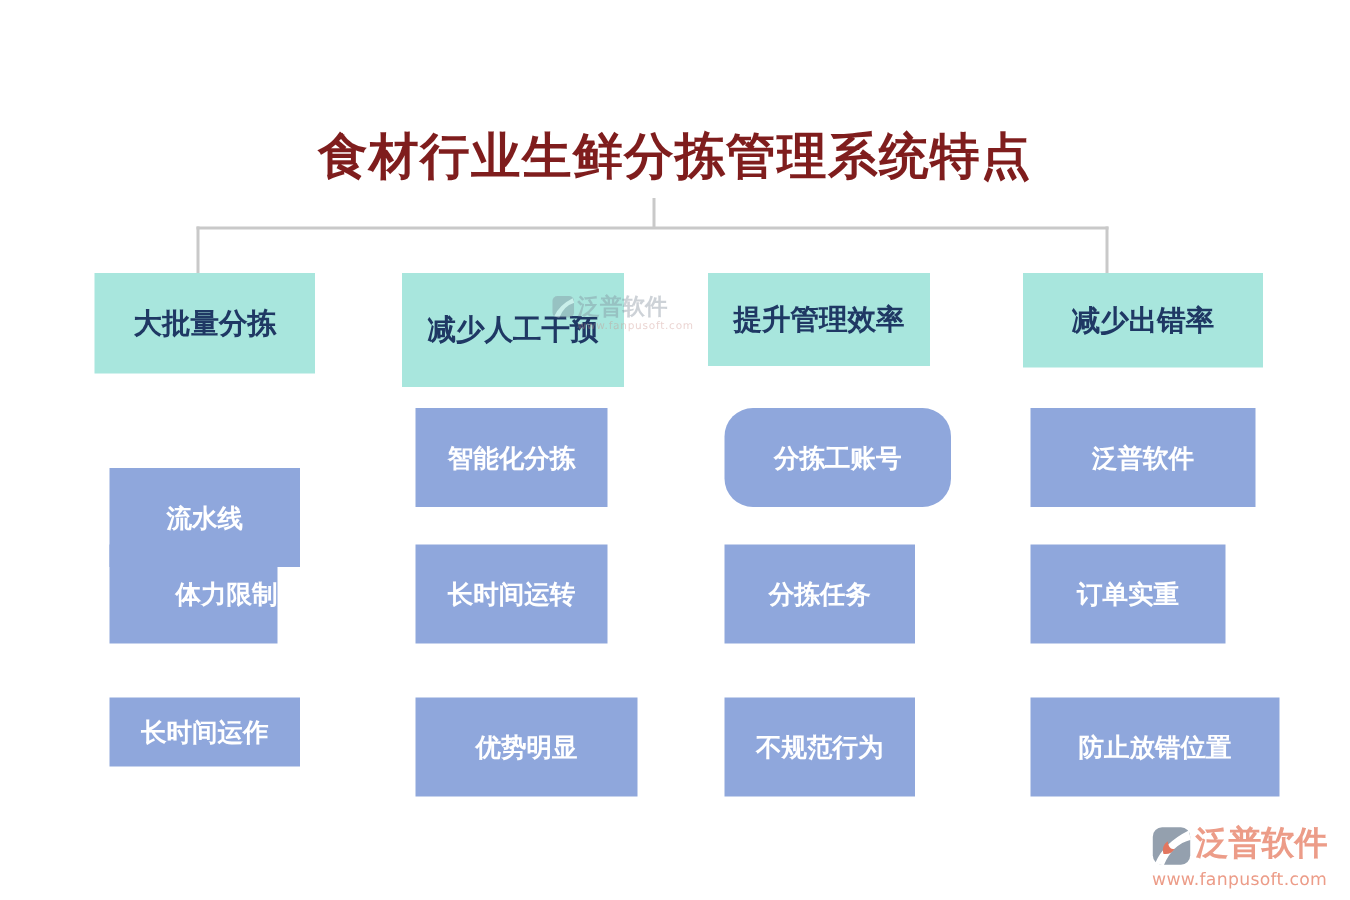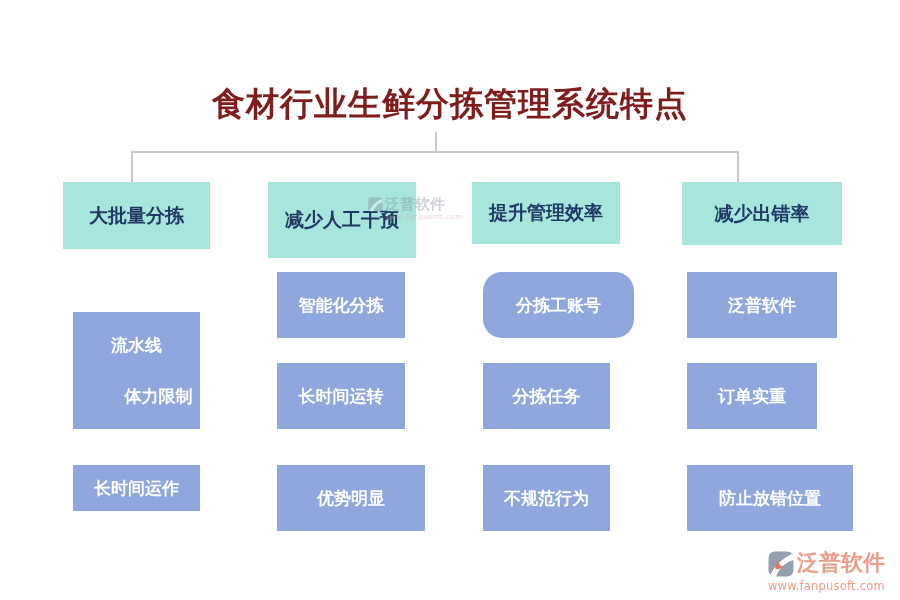--- a/index.html
+++ b/index.html
@@ -41,21 +41,21 @@
 
 <svg class="connectors" width="900" height="600">
   <line x1="436" y1="132" x2="436" y2="152" stroke="#c9c9c9" stroke-width="2"></line>
   <line x1="131" y1="152" x2="739" y2="152" stroke="#c9c9c9" stroke-width="2"></line>
   <line x1="132" y1="151" x2="132" y2="182" stroke="#c9c9c9" stroke-width="2"></line>
   <line x1="738" y1="151" x2="738" y2="183" stroke="#c9c9c9" stroke-width="2"></line>
 </svg>
 
 <div class="box header-box" style="left:63px;top:182px;width:147px;height:67px;">大批量分拣</div>
 <div class="box child-box" style="left:73px;top:272px;width:127px;height:66px;margin-top:40px;">流水线</div>
-<div class="box child-box" style="left:73px;top:363px;width:127px;height:66px;padding-left:44px;">体力限制</div>
+<div class="box child-box" style="left:73px;top:363px;width:112px;height:66px;padding-left:44px;">体力限制</div>
 <div class="box child-box" style="left:73px;top:465px;width:127px;height:46px;">长时间运作</div>
 
 <div class="box header-box" style="left:268px;top:182px;width:148px;height:76px;">减少人工干预</div>
 <div class="box child-box" style="left:277px;top:272px;width:128px;height:66px;">智能化分拣</div>
 <div class="box child-box" style="left:277px;top:363px;width:128px;height:66px;">长时间运转</div>
 <div class="box child-box" style="left:277px;top:465px;width:148px;height:66px;">优势明显</div>
 
 <div class="box header-box" style="left:472px;top:182px;width:148px;height:62px;">提升管理效率</div>
 <div class="box child-box" style="left:483px;top:272px;width:151px;height:66px;border-radius:19px;">分拣工账号</div>
 <div class="box child-box" style="left:483px;top:363px;width:127px;height:66px;">分拣任务</div>

